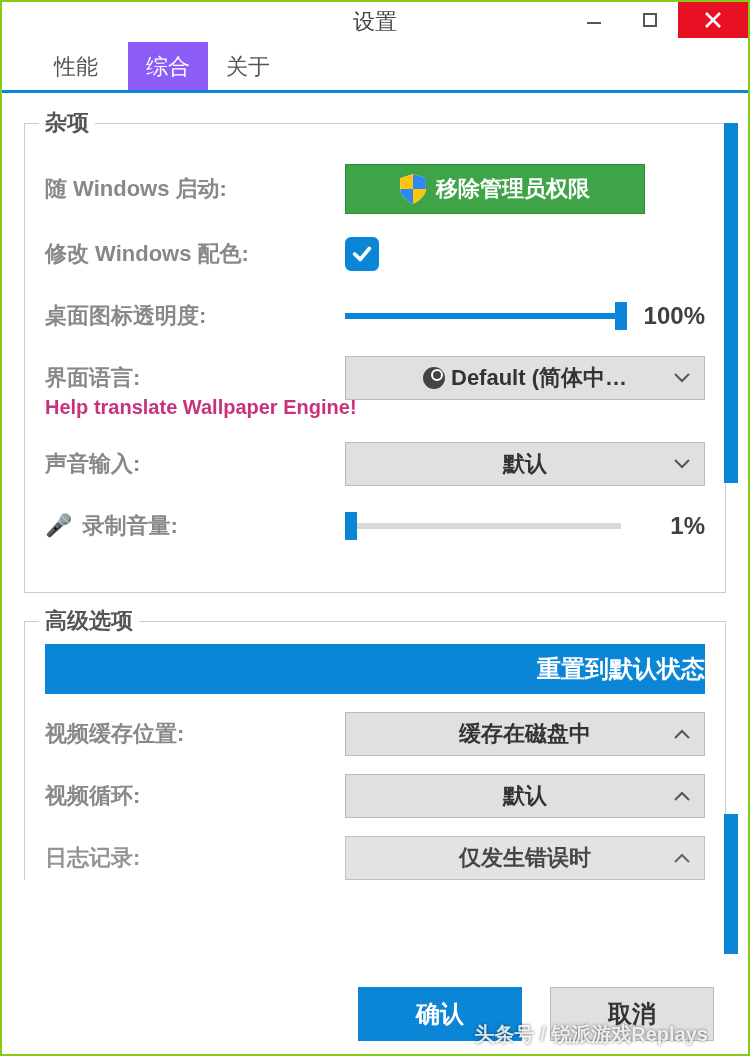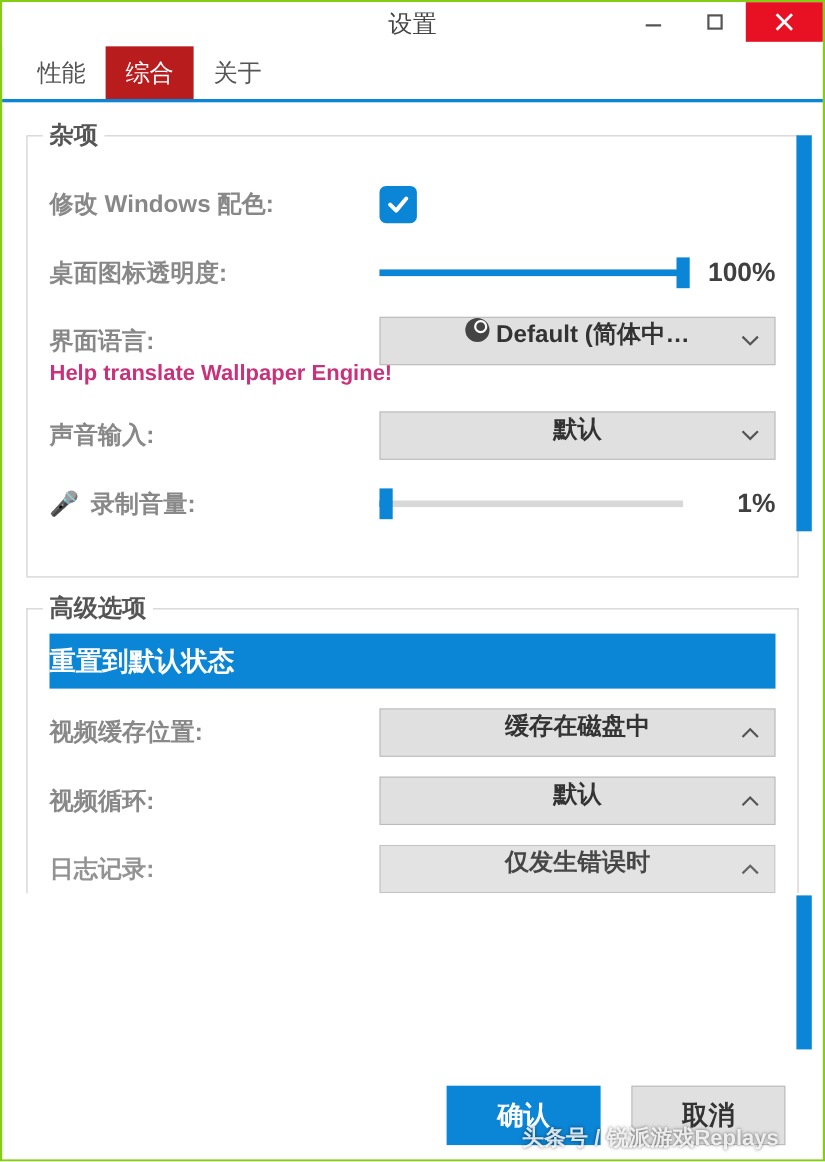--- a/index.html
+++ b/index.html
@@ -49,32 +49,33 @@
   }
   .win-btn.close {
     background: #e81123;
     color: #fff;
     width: 70px;
     font-size: 22px;
   }
   .tabbar {
     border-bottom: 3px solid #0b85d6;
     display: flex;
-    padding-left: 14px;
+    padding-left: 34px;
     gap: 0;
   }
   .tab {
     padding: 10px 18px 8px 18px;
     font-size: 22px;
     color: #555;
     cursor: pointer;
   }
   .tab.active {
-    background: #b91c1c;
+    background: #8b5cf6;
     color: #fff;
+    margin-left: 12px;
   }
   .content-area {
     flex: 1;
     position: relative;
     padding: 30px 22px 0 22px;
     overflow: hidden;
     font-weight: bold;
   }
   .scroll-track {
     position: absolute;
@@ -181,21 +182,21 @@
     font-size: 20px;
     margin: -8px 0 23px 0;
     display: block;
   }
   .dropdown {
     flex: 1;
     height: 44px;
     background: #e0e0e0;
     border: 1px solid #bbb;
     display: flex;
-    align-items: flex-start;
+    align-items: center;
     justify-content: center;
     position: relative;
     font-size: 22px;
     color: #333;
     padding: 0 40px;
   }
   .dropdown .caret {
     position: absolute;
     right: 14px;
     top: 50%;
@@ -224,38 +225,38 @@
     font-size: 22px;
     color: #333;
   }
   .blue-bar-btn {
     background: #0b85d6;
     color: #fff;
     height: 50px;
     width: 100%;
     display: flex;
     align-items: center;
-    justify-content: flex-start;
+    justify-content: flex-end;
     font-size: 24px;
     margin-bottom: 16px;
   }
   .footer {
     position: absolute;
     bottom: 0;
     left: 0;
     right: 0;
     height: 80px;
     display: flex;
     justify-content: flex-end;
     align-items: center;
     padding-right: 34px;
     gap: 28px;
   }
   .footer-btn {
-    width: 140px;
+    width: 164px;
     height: 54px;
     display: flex;
     align-items: center;
     justify-content: center;
     font-size: 24px;
   }
   .footer-btn.ok { background: #0b85d6; color: #fff; }
   .footer-btn.cancel { background: #e0e0e0; color: #333; border: 1px solid #bbb; align-items: center; }
   .watermark {
     position: absolute;
@@ -299,20 +300,35 @@
     <div class="tab">性能</div>
     <div class="tab active">综合</div>
     <div class="tab">关于</div>
   </div>
 
   <div class="content-area">
 
     <div class="fieldset">
       <div class="fieldset-legend">杂项</div>
 
+      <div class="row">
+        <div class="row-label">随 Windows 启动:</div>
+        <div class="row-control">
+          <div class="green-btn">
+            <svg class="shield" viewBox="0 0 24 28">
+              <path d="M12 0 L24 4 V14 C24 22 12 28 12 28 C12 28 0 22 0 14 V4 Z" fill="#fff"></path>
+              <path d="M12 0 L24 4 V14 L12 14 Z" fill="#2d89ef"></path>
+              <path d="M12 0 L0 4 V14 L12 14 Z" fill="#ffc40d"></path>
+              <path d="M12 14 L24 14 C24 22 12 28 12 28 Z" fill="#ffc40d"></path>
+              <path d="M12 14 L0 14 C0 22 12 28 12 28 Z" fill="#2d89ef"></path>
+            </svg>
+            <span>移除管理员权限</span>
+          </div>
+        </div>
+      </div>
 
       <div class="row">
         <div class="row-label">修改 Windows 配色:</div>
         <div class="row-control">
           <div class="checkbox">
             <svg width="22" height="22" viewBox="0 0 24 24">
                 <path d="M4 12 L10 18 L20 6" fill="none" stroke="#fff" stroke-width="4" stroke-linecap="round" stroke-linejoin="round"></path>
               </svg>
           </div>
         </div>

